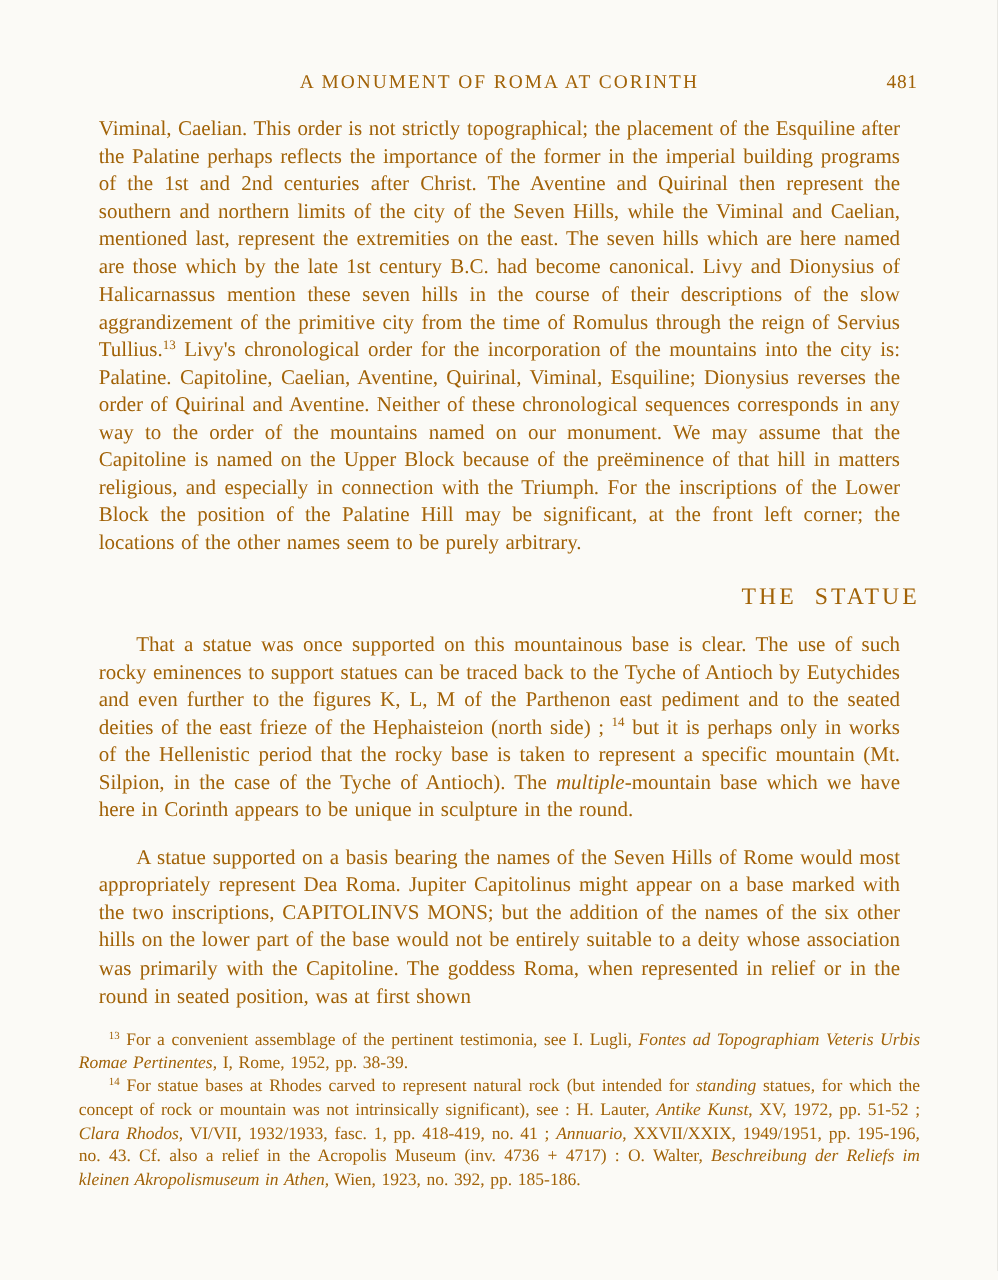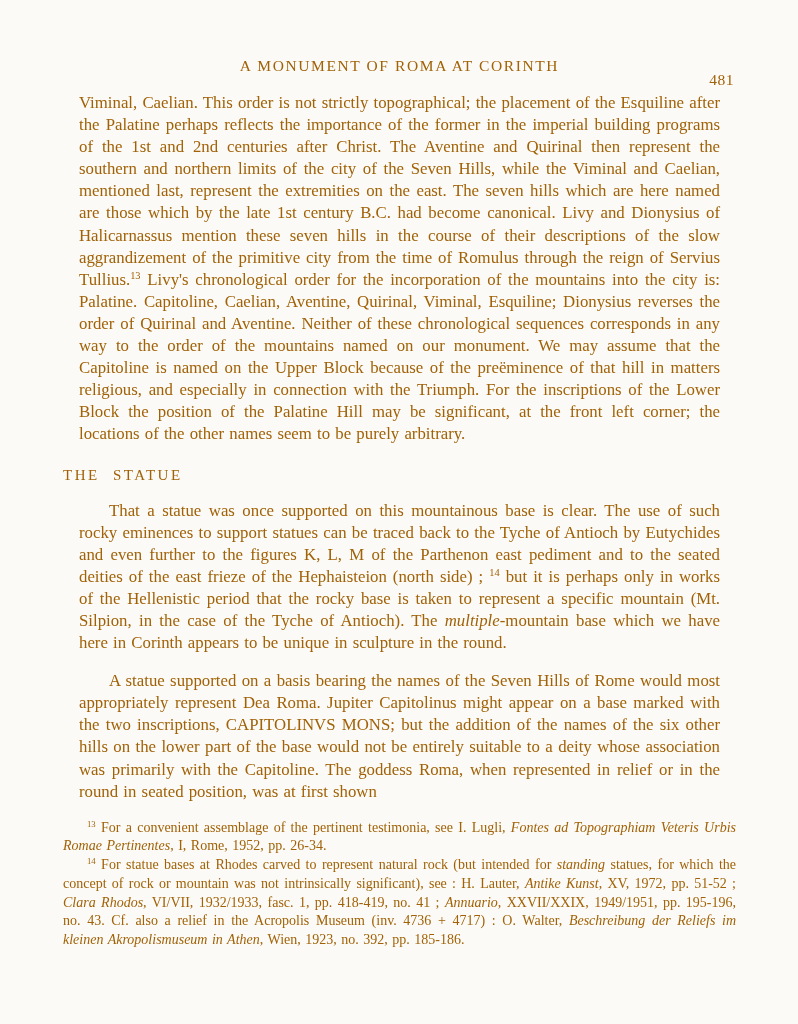--- a/index.html
+++ b/index.html
@@ -20,36 +20,36 @@
     text-align: center;
     font-size: 15.5px;
     letter-spacing: 1.6px;
     line-height: 18px;
     margin-bottom: 17px;
     white-space: nowrap;
   }
   .page-num {
     position: absolute;
     right: 2px;
-    top: 14px;
+    top: 0;
     letter-spacing: 0.5px;
   }
   .para {
     margin: 16px;
     text-align: justify;
     font-size: 16.8px;
     line-height: 22.1px;
     word-spacing: 1px;
   }
   .para.no-indent { text-indent: 0; }
   .para.indent { text-indent: 30px; }
   .section-heading {
-    text-align: left;
+    text-align: right;
     font-weight: normal;
-    font-size: 15px;
+    font-size: 19px;
     letter-spacing: 2.5px;
     word-spacing: 7px;
     margin: 21px 0 14px 0;
   }
   sup {
     font-size: 0.62em;
     line-height: 0;
     vertical-align: baseline;
     position: relative;
     top: -0.55em;
@@ -79,18 +79,18 @@
   <div>
     <p class="para no-indent"><span>Viminal, Caelian.  This order is not strictly topographical; the placement of the Esquiline after the Palatine perhaps reflects the importance of the former in the imperial building programs of the 1st and 2nd centuries after Christ.  The Aventine and Quirinal then represent the southern and northern limits of the city of the Seven Hills, while the Viminal and Caelian, mentioned last, represent the extremities on the east.  The seven hills which are here named are those which by the late 1st century B.C. had become canonical.  Livy and Dionysius of Halicarnassus mention these seven hills in the course of their descriptions of the slow aggrandizement of the primitive city from the time of Romulus through the reign of Servius Tullius.</span><sup>13</sup><span>  Livy's chronological order for the incorporation of the mountains into the city is: Palatine. Capitoline, Caelian, Aventine, Quirinal, Viminal, Esquiline; Dionysius reverses the order of Quirinal and Aventine.  Neither of these chronological sequences corresponds in any way to the order of the mountains named on our monument.  We may assume that the Capitoline is named on the Upper Block because of the preëminence of that hill in matters religious, and especially in connection with the Triumph.  For the inscriptions of the Lower Block the position of the Palatine Hill may be significant, at the front left corner; the locations of the other names seem to be purely arbitrary.</span></p>
 
     <h2 class="section-heading">THE STATUE</h2>
 
     <p class="para indent"><span>That a statue was once supported on this mountainous base is clear.  The use of such rocky eminences to support statues can be traced back to the Tyche of Antioch by Eutychides and even further to the figures K, L, M of the Parthenon east pediment and to the seated deities of the east frieze of the Hephaisteion (north side) ; </span><sup>14</sup><span> but it is perhaps only in works of the Hellenistic period that the rocky base is taken to represent a specific mountain (Mt. Silpion, in the case of the Tyche of Antioch). The </span><em>multiple</em><span>-mountain base which we have here in Corinth appears to be unique in sculpture in the round.</span></p>
 
     <p class="para indent"><span>A statue supported on a basis bearing the names of the Seven Hills of Rome would most appropriately represent Dea Roma.  Jupiter Capitolinus might appear on a base marked with the two inscriptions, CAPITOLINVS MONS; but the addition of the names of the six other hills on the lower part of the base would not be entirely suitable to a deity whose association was primarily with the Capitoline.  The goddess Roma, when represented in relief or in the round in seated position, was at first shown</span></p>
 
     <div class="footnotes">
-      <p class="footnote"><sup>13</sup><span> For a convenient assemblage of the pertinent testimonia, see I. Lugli, </span><em>Fontes ad Topographiam Veteris Urbis Romae Pertinentes</em><span>, I, Rome, 1952, pp. 26-34.</span></p>
+      <p class="footnote"><sup>13</sup><span> For a convenient assemblage of the pertinent testimonia, see I. Lugli, </span><em>Fontes ad Topographiam Veteris Urbis Romae Pertinentes</em><span>, I, Rome, 1952, pp. 38-39.</span></p>
       <p class="footnote"><sup>14</sup><span> For statue bases at Rhodes carved to represent natural rock (but intended for </span><em>standing</em><span> statues, for which the concept of rock or mountain was not intrinsically significant), see :  H. Lauter, </span><em>Antike Kunst</em><span>, XV, 1972, pp. 51-52 ; </span><em>Clara Rhodos</em><span>, VI/VII, 1932/1933, fasc. 1, pp. 418-419, no. 41 ; </span><em>Annuario</em><span>, XXVII/XXIX, 1949/1951, pp. 195-196, no. 43.  Cf. also a relief in the Acropolis Museum (inv. 4736 + 4717) :  O. Walter, </span><em>Beschreibung der Reliefs im kleinen Akropolismuseum in Athen</em><span>, Wien, 1923, no. 392, pp. 185-186.</span></p>
     </div>
   </div>
 
 </div>
 
 </body></html>

